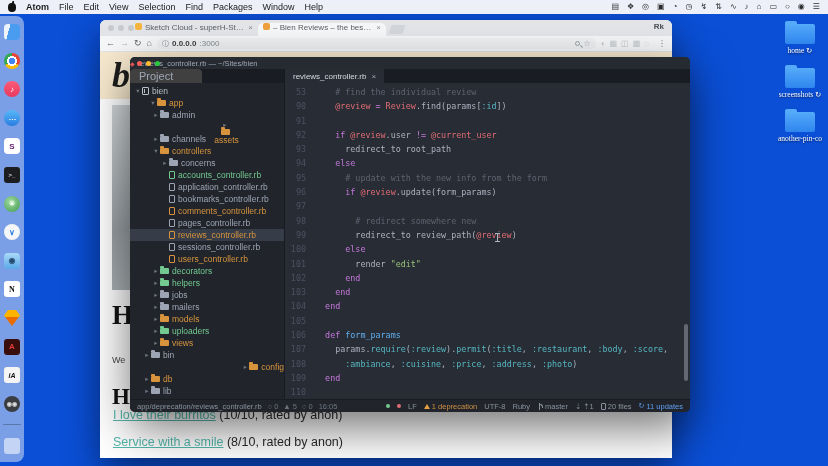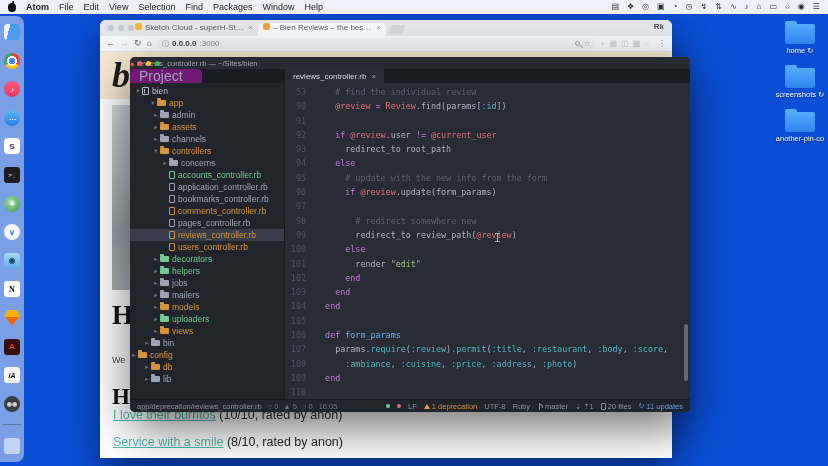--- a/index.html
+++ b/index.html
@@ -34,21 +34,21 @@
   .dk-mail { border-radius:50%; background:#f4f6f8; color:#2b7de0; }
   .dk-tweetbot { border-radius:4px; background:linear-gradient(#a9d9f8,#5aa9e8); color:#234a6e; }
   .dk-notion { background:#fff; color:#111; border-radius:3px; font-family:"Liberation Serif",serif; }
   .dk-sketch { background:linear-gradient(180deg,#fdb300 0 42%,#ea6c00 42%); clip-path:polygon(50% 100%,0 35%,25% 0,75% 0,100% 35%); }
   .dk-acrobat { background:#3a0d0d; color:#e23b3b; border-radius:3px; }
   .dk-ia { background:#f5f5f5; color:#111; border-radius:3px; font-size:7px; font-style:italic; }
   .dk-stickers { border-radius:50%; background:#3a3d42; color:#ddd; font-size:6px; }
   .dk-trash { background:rgba(255,255,255,.55); border-radius:3px; }
 
   
-  .desk-icons { position:absolute; right:2px; top:24px; width:52px; z-index:5; }
+  .desk-icons { position:absolute; right:2px; top:24px; width:52px; z-index:5;font-family:Liberation Serif, serif; }
   .desk-item { display:flex; flex-direction:column; align-items:center; margin-bottom:13px; }
   .folder { width:30px; height:20px; background:linear-gradient(#55aaf9,#2e86ee); border-radius:2px; position:relative; }
   .folder::before { content:""; position:absolute; top:-3px; left:0; width:12px; height:4px;
                     background:#55aaf9; border-radius:2px 2px 0 0; }
   .desk-label { font-size:7.5px; color:#fff; margin-top:2px; text-shadow:0 1px 2px rgba(0,0,0,.6); white-space:nowrap; }
 
   
   .browser { position:absolute; left:100px; top:20px; width:572px; height:438px; background:#fff;
              border-radius:6px 6px 0 0; box-shadow:0 14px 36px rgba(0,0,0,.45); z-index:20; }
   .tabstrip { height:16px; background:#e3e5e8; border-radius:6px 6px 0 0; position:relative; display:flex; align-items:flex-end; }
@@ -98,21 +98,21 @@
           display:flex; flex-direction:column; }
   .a-titlebar { height:12px; background:#262a31; position:relative; display:flex; align-items:center; justify-content:flex-start; }
   .a-traffic { position:absolute; left:7px; top:3.5px; display:flex; gap:4px; }
   .atl { width:5px; height:5px; border-radius:50%; border:none; padding:0; }
   .atl.r { background:#ff5f57; } .atl.y { background:#febc2e; } .atl.g { background:#28c840; }
   .a-title { font-size:7.5px; color:#9da5b4; display:flex; align-items:center; gap:3px; }
   .ruby-ico { color:#e05252; font-size:6px; }
   .a-main { flex:1; display:flex; min-height:0; }
   .a-tree-pane { width:155px; background:#21252b; border-right:1px solid #181b20; display:flex; flex-direction:column; }
   .pane-tabstrip { height:14px; background:#191d23; display:flex; }
-  .proj-tab { width:72px; background:#701a75; border-radius:4px 4px 0 0; font-size:14px; color:#9da5b4;
+  .proj-tab { width:72px; background:#404040; border-radius:4px 4px 0 0; font-size:11px; color:#9da5b4;
               display:flex; align-items:center; padding-left:9px; }
   .tree { flex:1; overflow:hidden; padding-top:2px; font-size:8.5px; }
   .trow { height:12px; display:flex; align-items:center; white-space:nowrap; }
   .trow.sel { background:#363c48; }
   .arr { width:8px; font-size:6.5px; color:#6b7380; text-align:center; flex:none; }
   .ic-folder { width:9px; height:6px; background:currentColor; border-radius:1px; position:relative; flex:none; }
   .ic-folder::before { content:""; position:absolute; top:-2px; left:0; width:4px; height:2px; background:currentColor; border-radius:1px 1px 0 0; }
   .ic-file { width:6px; height:8px; border:1px solid currentColor; border-radius:1px; flex:none; }
   .ic-repo { width:7px; height:8px; border:1px solid currentColor; border-radius:1px; flex:none; position:relative; }
   .ic-repo::after { content:""; position:absolute; left:1px; top:1px; width:1px; height:4px; background:currentColor; }
@@ -288,21 +288,21 @@
           <div class="trow col-orange" style="padding-left: 13px; margin-left: 6px;">
             <span class="arr">▾</span>
             <span class="ic-folder"></span>
             <span class="tlabel">app</span>
           </div>
           <div class="trow col-plain" style="padding-left: 22px;">
             <span class="arr">▸</span>
             <span class="ic-folder"></span>
             <span class="tlabel">admin</span>
           </div>
-          <div class="trow col-orange" style="padding-left: 22px;">
+          <div class="trow col-orange" style="padding-left: 36px; flex-direction: column;">
             <span class="arr">▸</span>
             <span class="ic-folder"></span>
             <span class="tlabel">assets</span>
           </div>
           <div class="trow col-plain" style="padding-left: 22px;">
             <span class="arr">▸</span>
             <span class="ic-folder"></span>
             <span class="tlabel">channels</span>
           </div>
           <div class="trow col-orange" style="padding-left: 22px;">
@@ -338,20 +338,25 @@
           <div class="trow col-plain" style="padding-left: 31px;">
             <span class="arr"></span>
             <span class="ic-file"></span>
             <span class="tlabel">pages_controller.rb</span>
           </div>
           <div class="trow col-orange sel" style="padding-left: 31px;">
             <span class="arr"></span>
             <span class="ic-file"></span>
             <span class="tlabel">reviews_controller.rb</span>
           </div>
+          <div class="trow col-plain" style="padding-left: 31px;">
+            <span class="arr"></span>
+            <span class="ic-file"></span>
+            <span class="tlabel">sessions_controller.rb</span>
+          </div>
           <div class="trow col-orange" style="padding-left: 31px;">
             <span class="arr"></span>
             <span class="ic-file"></span>
             <span class="tlabel">users_controller.rb</span>
           </div>
           <div class="trow col-green" style="padding-left: 22px;">
             <span class="arr">▸</span>
             <span class="ic-folder"></span>
             <span class="tlabel">decorators</span>
           </div>
@@ -383,21 +388,21 @@
           <div class="trow col-orange" style="padding-left: 22px;">
             <span class="arr">▸</span>
             <span class="ic-folder"></span>
             <span class="tlabel">views</span>
           </div>
           <div class="trow col-plain" style="padding-left: 13px;">
             <span class="arr">▸</span>
             <span class="ic-folder"></span>
             <span class="tlabel">bin</span>
           </div>
-          <div class="trow col-orange" style="">
+          <div class="trow col-orange" style="padding-left: 13px; justify-content: flex-end;">
             <span class="arr">▸</span>
             <span class="ic-folder"></span>
             <span class="tlabel">config</span>
           </div>
           <div class="trow col-orange" style="padding-left: 13px;">
             <span class="arr">▸</span>
             <span class="ic-folder"></span>
             <span class="tlabel">db</span>
           </div>
           <div class="trow col-plain" style="padding-left: 13px;">

